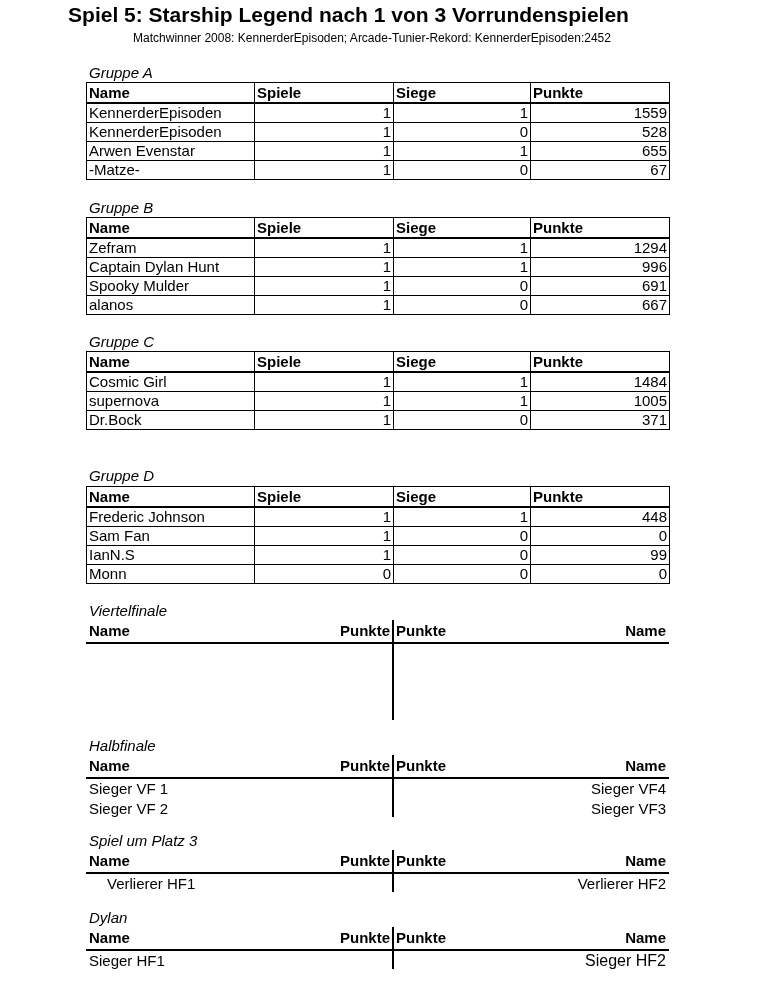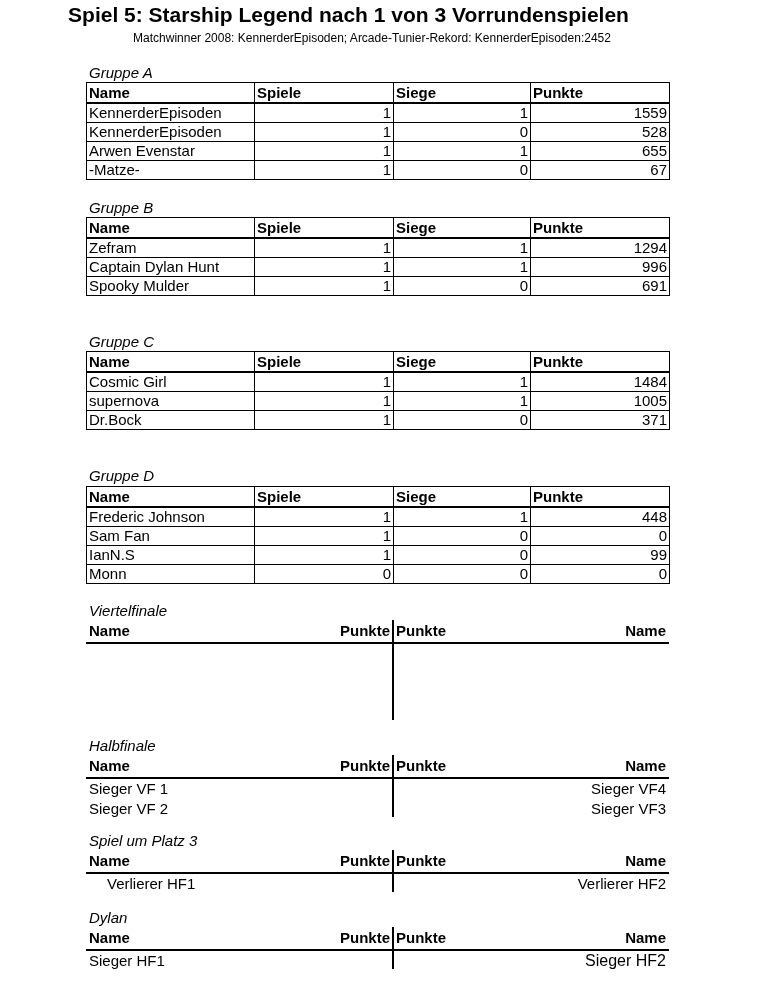--- a/index.html
+++ b/index.html
@@ -98,20 +98,26 @@
         <td class="num">1</td>
         <td class="num">1</td>
         <td class="num">996</td>
       </tr>
   <tr>
         <td>Spooky Mulder</td>
         <td class="num">1</td>
         <td class="num">0</td>
         <td class="num">691</td>
       </tr>
+  <tr>
+        <td>alanos</td>
+        <td class="num">1</td>
+        <td class="num">0</td>
+        <td class="num">667</td>
+      </tr>
 </tbody>
   </table>
 
 <div class="section-label" style="top:333px">Gruppe C</div>
 <table class="grp" style="top:351px">
   <colgroup>
       <col class="c1">
       <col class="c2">
       <col class="c3">
       <col class="c4">

